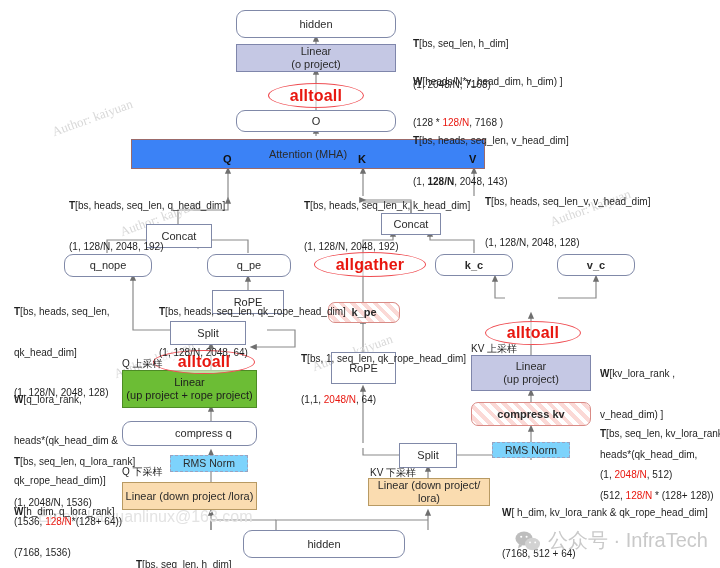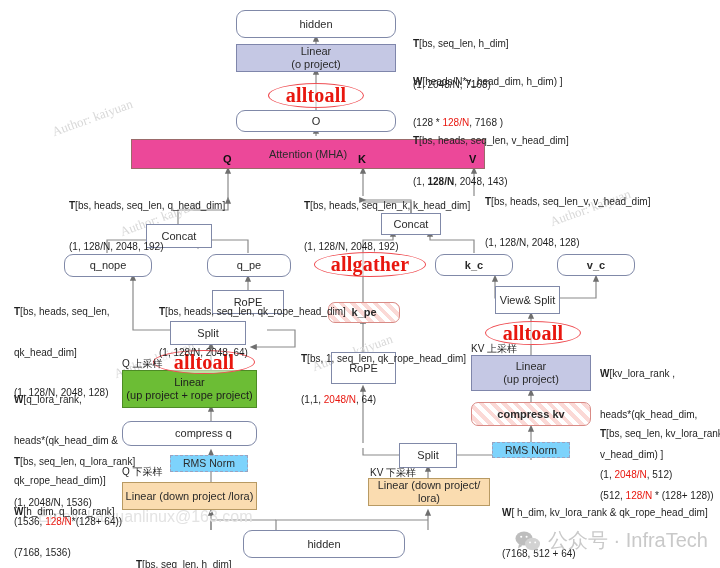--- a/index.html
+++ b/index.html
@@ -14,21 +14,21 @@
   .node{
     position:absolute;box-sizing:border-box;
     display:flex;align-items:center;justify-content:center;
     text-align:center;line-height:1.18;
     border:1px solid #8089a8;background:#ffffff;
     font-size:11px;color:#2b2b2b;
   }
   .node.round{border-radius:9px;}
   .node.rect{border-radius:0;}
   .node.lilac{background:#c5c8e4;border-color:#7f86ab;}
-  .node.pink{background:#ec4899;border-color:#9b6a6a;}
+  .node.pink{background:#3b82f6;border-color:#9b6a6a;}
   .node.green{background:#6cbd35;border-color:#4d8b25;color:#1d1d1d;}
   .node.orange{background:#fadcb0;border-color:#b89a63;}
   .node.dashed{border:1px dashed #9aa2c0;background:#7dd3fc;font-size:10.5px;}
   .node.hatch{
     border:1px solid #d98b86;border-radius:7px;font-weight:bold;
     background:
       repeating-linear-gradient(45deg,#ffffff 0 4px,#fbd9d6 4px 8px);
   }
 
   .lbl{
@@ -40,23 +40,22 @@
 
   .port{
     position:absolute;font-size:11px;font-weight:bold;color:#111;
   }
 
   .oval{
     position:absolute;box-sizing:border-box;
     border:1.4px solid #ef4d52;border-radius:50%;
     background:rgba(255,255,255,0.55);
     display:flex;align-items:center;justify-content:center;
-    color:#e8170f;font-weight:bold;font-size:20px;
+    color:#e8170f;font-weight:bold;font-size:16px;
     letter-spacing:.2px;
-    font-family:Liberation Serif, serif;
   }
 
   .wm{
     position:absolute;color:#d8d8d8;font-size:13px;
     transform:rotate(-20deg);white-space:nowrap;pointer-events:none;
     font-family:"Liberation Serif",serif;
   }
   .wm2{
     position:absolute;color:#e3e3e3;font-size:16px;white-space:nowrap;
   }
@@ -197,21 +196,20 @@
   <div class="node rect" style="left:381px;top:213px;width:60px;height:22px;">Concat</div>
 
   <div class="node hatch" style="left:328px;top:302px;width:72px;height:21px;">k_pe</div>
 
   <div class="node rect" style="left:331px;top:352px;width:65px;height:32px;">RoPE</div>
 
   <div class="node round" style="left:435px;top:254px;width:78px;height:22px;font-weight:bold;">k_c</div>
 
   <div class="node round" style="left:557px;top:254px;width:78px;height:22px;font-weight:bold;">v_c</div>
 
-  <div class="node rect" style="left:495px;top:286px;width:65px;height:28px;">View&amp; Split</div>
 
   <div class="node rect lilac" style="left:471px;top:355px;width:120px;height:36px;flex-direction:column;">
     <span>Linear</span>
     <span>(up project)</span>
   </div>
 
   <div class="node hatch" style="left:471px;top:402px;width:120px;height:24px;">compress kv</div>
 
   <div class="node dashed" style="left:492px;top:442px;width:78px;height:16px;">RMS Norm</div>
 
@@ -293,22 +291,22 @@
     <div>(1, 2048/N, 1536)</div>
   </div>
 
   <div class="lbl" style="left:14px;top:478px;">
     <div><b>W</b><span>[h_dim, q_lora_rank]</span></div>
     <div>(7168, 1536)</div>
   </div>
 
   <div class="lbl" style="left:600px;top:340px;">
     <div><b>W</b><span>[kv_lora_rank ,</span></div>
+    <div>v_head_dim) ]</div>
     <div>heads*(qk_head_dim,</div>
-    <div>v_head_dim) ]</div>
     <div><span>(512, </span><span class="red">128/N</span><span> * (128+ 128))</span></div>
   </div>
 
   <div class="lbl" style="left:600px;top:400px;">
     <div><b>T</b><span>[bs, seq_len, kv_lora_rank]</span></div>
     <div><span>(1, </span><span class="red">2048/N</span><span>, 512)</span></div>
   </div>
 
   <div class="lbl" style="left:502px;top:479px;">
     <div><b>W</b><span>[ h_dim, kv_lora_rank &amp; qk_rope_head_dim]</span></div>

